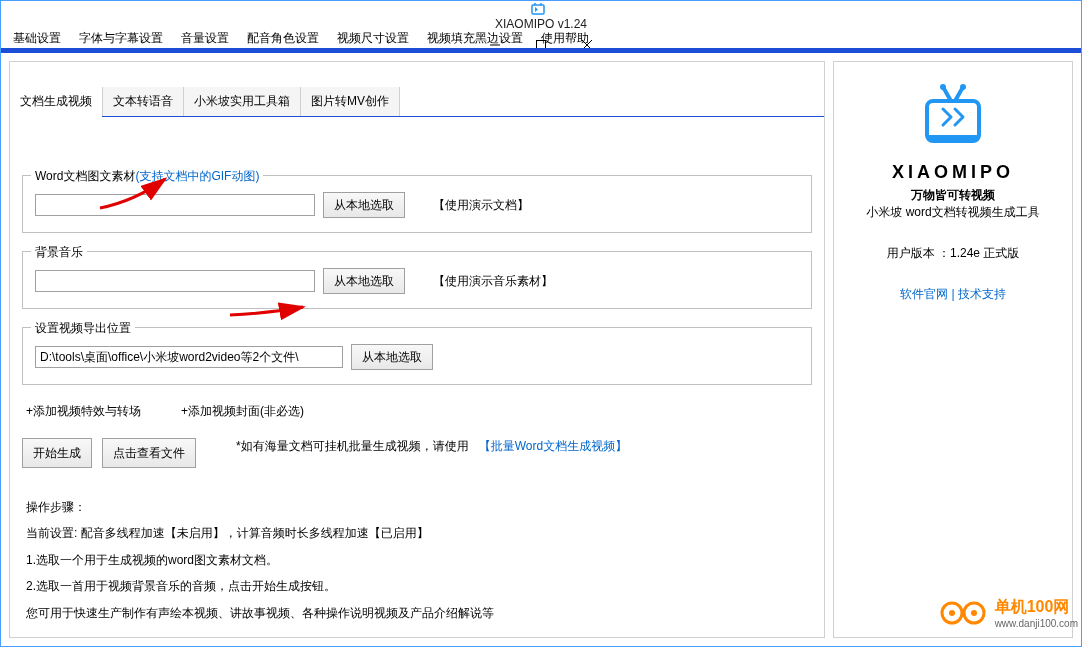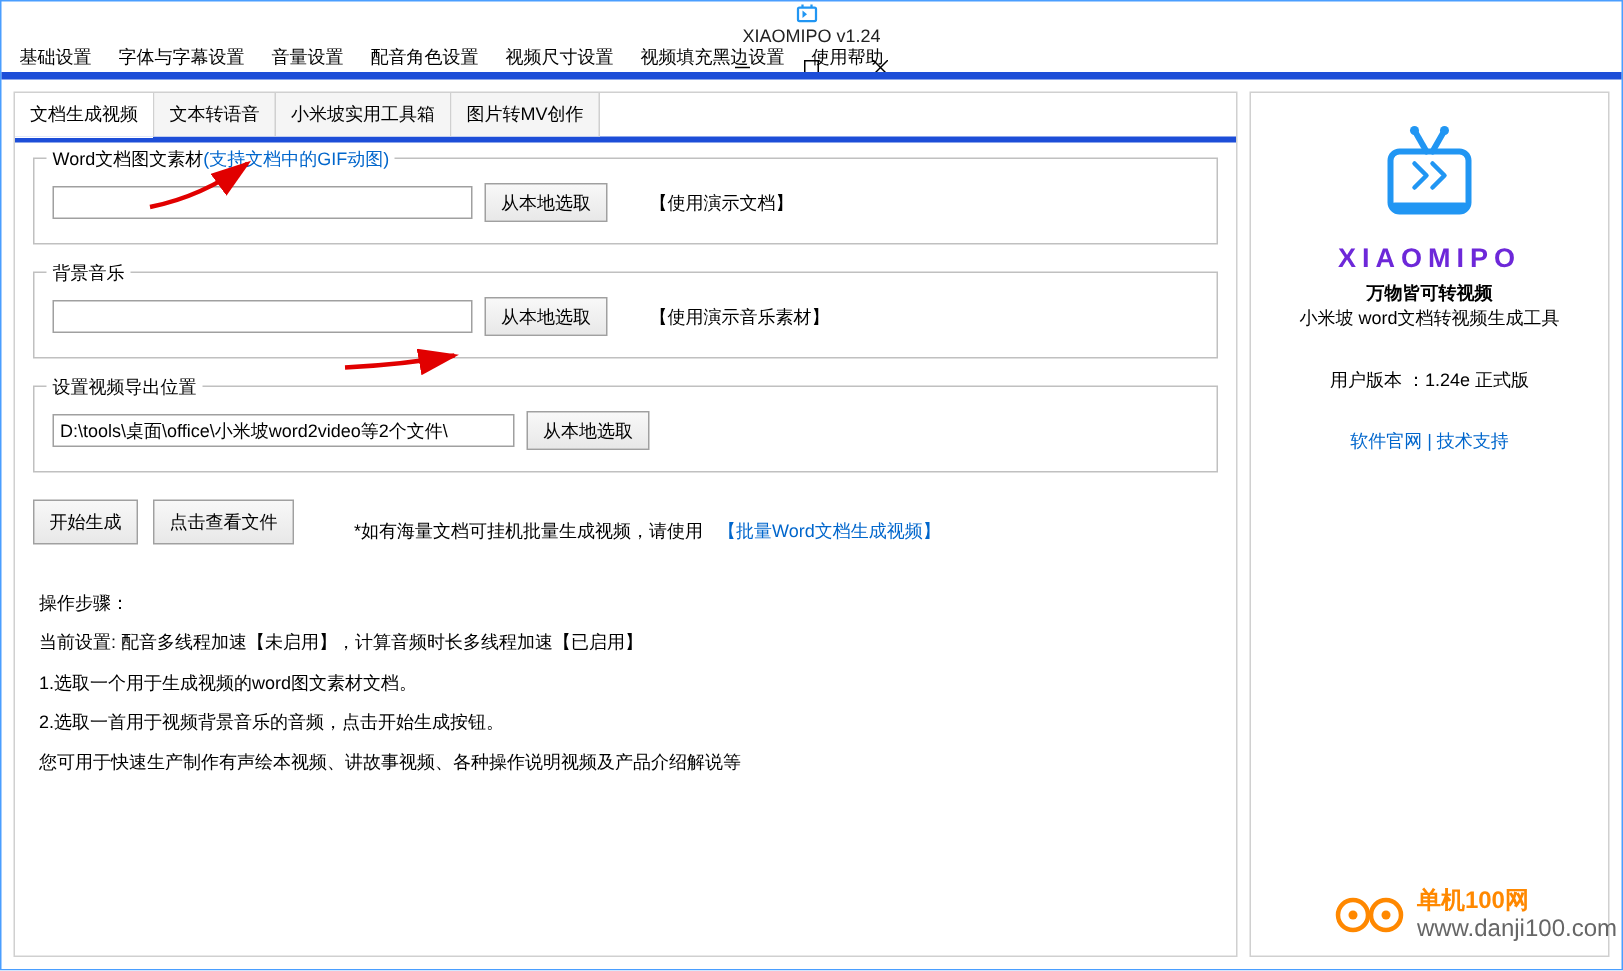--- a/index.html
+++ b/index.html
@@ -12,60 +12,60 @@
     .titlebar-text { flex: 1; font-size: 12px; color: #222; }
     .win-buttons { display: flex; gap: 0; }
     .win-btn { width: 46px; height: 28px; display: flex; align-items: center; justify-content: center; cursor: pointer; font-size: 13px; }
     
     .menubar { height: 24px; display: flex; align-items: center; padding: 0 4px; gap: 2px; border-bottom: 5px solid #1d4ed8; }
     .menu-item { padding: 3px 8px; cursor: pointer; }
     
     .body-area { flex: 1; display: flex; padding: 8px; gap: 8px; }
     
     .left-panel { flex: 1; border: 1px solid #d0d0d0; display: flex; flex-direction: column; }
-    .tabs { display: flex; border-bottom: 4px solid #1d4ed8; }
+    .tabs { display: flex; border-bottom: 1px solid #1d4ed8; margin-top: 25px; }
     .tab { padding: 6px 10px; cursor: pointer; border-right: 1px solid #d0d0d0; background: #f5f5f5; position: relative; }
     .tab.active { background: #fff; }
     .tab.active::after { content: ''; position: absolute; bottom: -1px; left: 0; right: 0; height: 1px; background: #fff; }
     
-    .tab-content { flex: 1; padding: 10px 12px; overflow-y: auto; position: relative; }
+    .tab-content { flex: 1; padding: 10px 12px; overflow-y: auto; position: relative; margin-top: 48px; }
     
     .fieldset { border: 1px solid #c0c0c0; padding: 16px 12px 14px; margin-bottom: 18px; position: relative; }
     .fieldset-legend { position: absolute; top: -8px; left: 8px; background: #fff; padding: 0 4px; font-size: 12px; }
     .legend-hint { color: #0066cc; }
     
     .input-row { display: flex; align-items: center; gap: 8px; }
     .text-input { height: 22px; border: 1px solid #a0a0a0; background: #fff; padding: 0 4px; font-size: 12px; }
     .text-input.w1 { width: 280px; }
     .text-input.w2 { width: 308px; }
     .btn { height: 26px; padding: 0 10px; border: 1px solid #a0a0a0; background: linear-gradient(#f8f8f8, #e8e8e8); cursor: pointer; font-size: 12px; display: flex; align-items: center; }
     .bracket-text { margin-left: 20px; }
     
     .plus-row { display: flex; gap: 40px; margin-bottom: 18px; padding-left: 4px; }
     
-    .action-row { display: flex; align-items: flex-end; gap: 10px; margin-bottom: 26px; }
+    .action-row { display: flex; align-items: flex-start; gap: 10px; margin-bottom: 26px; }
     .action-row .hint { margin-left: 30px; }
     .link-text { color: #0066cc; cursor: pointer; }
     
     .info-block { padding-left: 4px; line-height: 2.2; font-size: 12px; }
     
     .right-panel { width: 240px; border: 1px solid #d0d0d0; display: flex; flex-direction: column; align-items: center; padding: 14px 10px; }
     .brand-logo { width: 100px; height: 80px; display: flex; align-items: center; justify-content: center; }
-    .brand-name { color: #6d28d9; font-size: 18px; font-weight: bold; letter-spacing: 4px; margin-top: 6px; }
+    .brand-name { color: #000000; font-size: 18px; font-weight: bold; letter-spacing: 4px; margin-top: 6px; }
     .brand-slogan { font-size: 12px; font-weight: bold; margin-top: 4px; }
     .right-text { font-size: 12px; margin-bottom: 24px; text-align: center; }
     .right-links { color: #0066cc; font-size: 12px; }
     .right-links span { cursor: pointer; }
     
     .arrow { position: absolute; }
     .arrow svg { display: block; }
     
     .watermark { position: absolute; right: 4px; bottom: 18px; display: flex; align-items: center; gap: 6px; }
     .watermark-text1 { color: #ff8800; font-size: 16px; font-weight: bold; }
-    .watermark-text2 { color: #666; font-size: 16px; }
+    .watermark-text2 { color: #666; font-size: 10px; }
   </style>
 </head>
 <body>
 
 <div class="window">
   <div class="titlebar">
     <span class="titlebar-icon">
       <svg width="16" height="16" viewBox="0 0 16 16">
           <rect x="2" y="4" width="12" height="9" rx="1" fill="none" stroke="#2196f3" stroke-width="1.5"></rect>
           <line x1="5" y1="2" x2="5" y2="4" stroke="#2196f3" stroke-width="1.5"></line>
@@ -136,20 +136,24 @@
         </div>
 
         <div class="fieldset">
           <div class="fieldset-legend">设置视频导出位置</div>
           <div class="input-row">
             <input class="text-input w2" value="D:\tools\桌面\office\小米坡word2video等2个文件\" style="">
             <button class="btn">从本地选取</button>
           </div>
         </div>
 
+        <div class="plus-row">
+          <span>+添加视频特效与转场</span>
+          <span>+添加视频封面(非必选)</span>
+        </div>
 
         <div class="action-row">
           <button class="btn" style="height:30px;">开始生成</button>
           <button class="btn" style="height:30px;">点击查看文件</button>
           <span class="hint">*如有海量文档可挂机批量生成视频，请使用</span>
           <span class="link-text">【批量Word文档生成视频】</span>
         </div>
 
         <div class="info-block">
           <div>操作步骤：</div>

